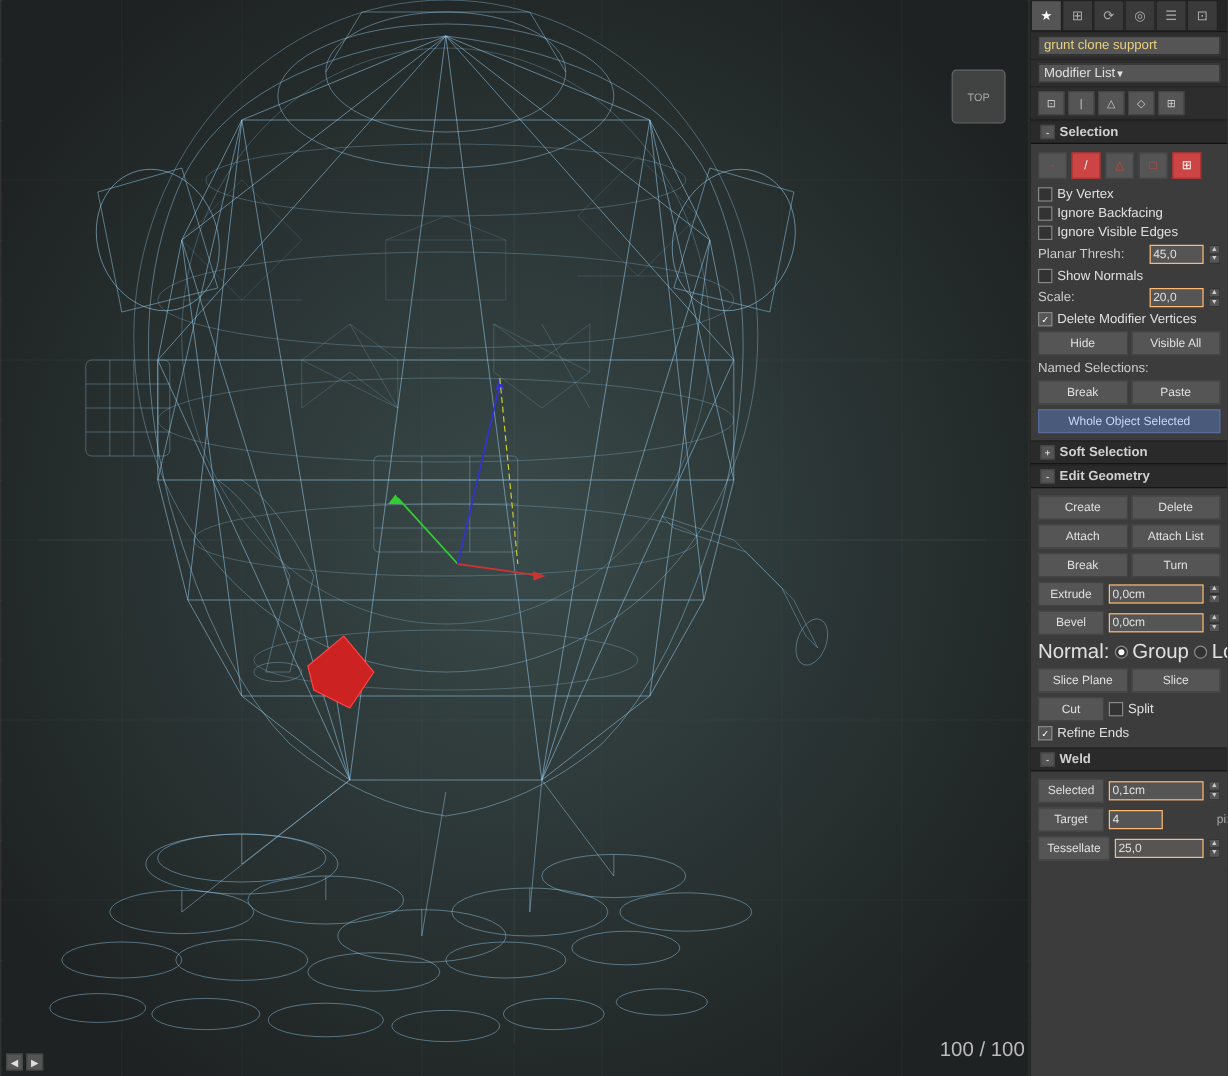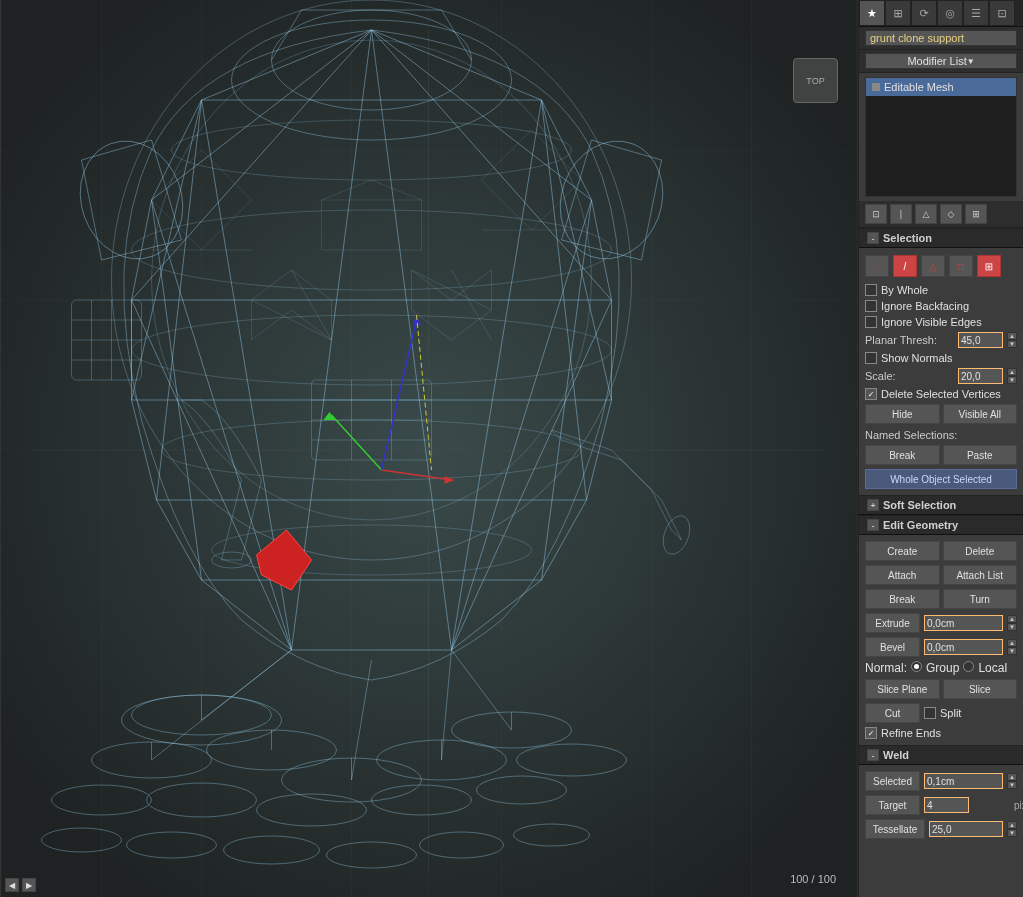--- a/index.html
+++ b/index.html
@@ -47,23 +47,23 @@
       align-items: center;
       justify-content: center;
       font-size: 9px;
       color: #aaa;
     }
 
     
     .zoom-indicator {
       position: absolute;
       bottom: 12px;
-      right: 22px;
+      right: 4px;
       color: #bbb;
-      font-size: 11px;
+      font-size: 17px;
     }
 
     
     .bottom-scroll {
       position: absolute;
       bottom: 5px;
       left: 5px;
       display: flex;
       gap: 3px;
     }
@@ -117,21 +117,21 @@
     .modifier-dropdown {
       background: #555;
       border: 1px solid #333;
       color: #e0e0e0;
       font-size: 11px;
       padding: 1px 4px;
       width: 100%;
       cursor: pointer;
       display: flex;
       align-items: center;
-      justify-content: center;
+      justify-content: flex-start;
     }
     .modifier-dropdown-arrow {
       font-size: 8px;
     }
 
     
     .modifier-stack {
       background: #1e1e1e;
       margin: 4px 6px;
       border: 1px solid #333;
@@ -314,23 +314,24 @@
       cursor: pointer;
       display: flex;
       align-items: center;
       justify-content: center;
       margin: 2px 0;
     }
 
     
     .radio-row {
       display: flex;
+      align-items: center;
       gap: 4px;
       padding: 2px 0;
-      font-size: 12px;
+      font-size: 17px;
     }
     .radio-btn {
       width: 11px;
       height: 11px;
       border-radius: 50%;
       border: 1px solid #888;
       background: #333;
       flex-shrink: 0;
       cursor: pointer;
       display: flex;
@@ -667,26 +668,20 @@
     <input class="obj-name-input" type="text" value="grunt clone support" style="">
   </div>
 
   <div class="modifier-bar">
     <div class="modifier-dropdown">
       <span>Modifier List</span>
       <span class="modifier-dropdown-arrow">▼</span>
     </div>
   </div>
 
-  <div class="modifier-stack">
-    <div class="modifier-item selected">
-      <div class="modifier-color-dot"></div>
-      <span>Editable Mesh</span>
-    </div>
-  </div>
 
   <div class="subobj-toolbar">
     <div class="subobj-btn" title="Vertex">⊡</div>
     <div class="subobj-btn" title="Edge">|</div>
     <div class="subobj-btn" title="Face">△</div>
     <div class="subobj-btn" title="Polygon">◇</div>
     <div class="subobj-btn" title="Element">⊞</div>
   </div>
 
   <div class="section-header">
@@ -703,21 +698,21 @@
 
       <div style="width:24px;height:22px;background:#555;border:1px solid #444;display:flex;align-items:center;justify-content:center;cursor:pointer;color:#cc4444;font-size:10px;">△</div>
 
       <div style="width:24px;height:22px;background:#555;border:1px solid #444;display:flex;align-items:center;justify-content:center;cursor:pointer;color:#cc4444;font-size:10px;">□</div>
 
       <div style="width:24px;height:22px;background:#cc4444;border:1px solid #aa3333;display:flex;align-items:center;justify-content:center;cursor:pointer;color:#fff;font-size:10px;">⊞</div>
     </div>
 
     <div class="checkbox-row">
       <div class="checkbox"></div>
-      <span>By Whole</span>
+      <span>By Vertex</span>
     </div>
     <div class="checkbox-row">
       <div class="checkbox"></div>
       <span>Ignore Backfacing</span>
     </div>
     <div class="checkbox-row">
       <div class="checkbox"></div>
       <span>Ignore Visible Edges</span>
     </div>
 
@@ -739,21 +734,21 @@
       <label>Scale:</label>
       <input class="spinner-input" type="text" value="20,0" style="">
       <div class="spinner-arrows">
         <div class="spinner-arrow">▲</div>
         <div class="spinner-arrow">▼</div>
       </div>
     </div>
 
     <div class="checkbox-row">
       <div class="checkbox checked"></div>
-      <span>Delete Selected Vertices</span>
+      <span>Delete Modifier Vertices</span>
     </div>
 
     <div class="btn-row">
       <div class="panel-btn">Hide</div>
       <div class="panel-btn">Visible All</div>
     </div>
 
     <div class="named-sel-label">Named Selections:</div>
 
     <div class="btn-row">

